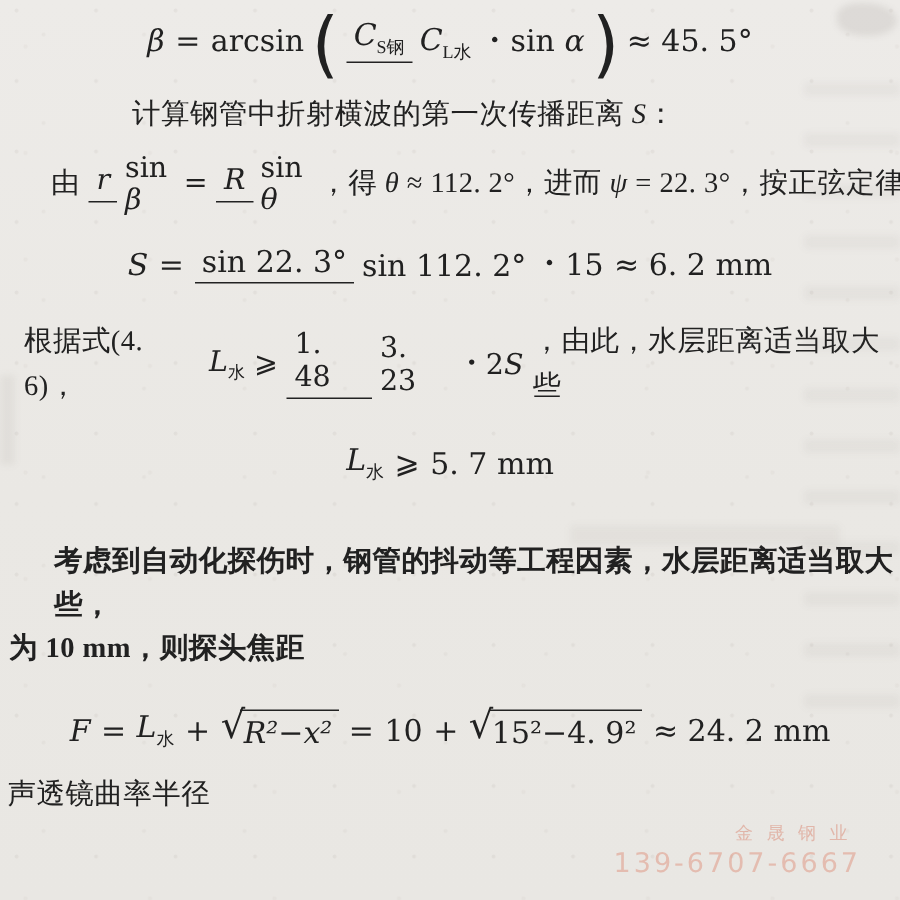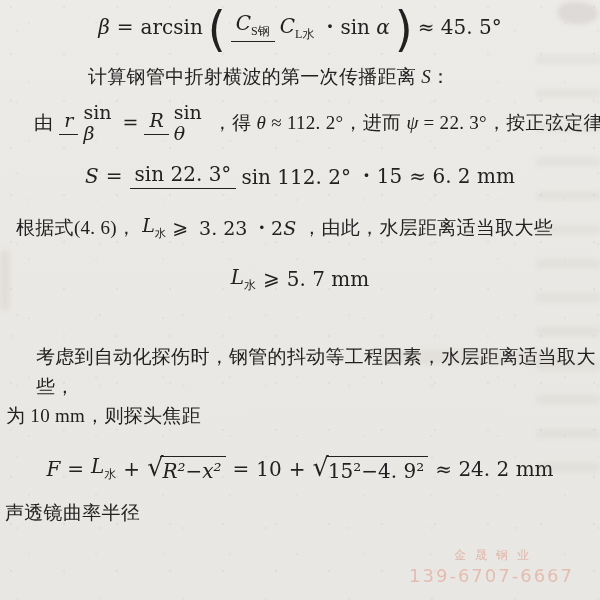--- a/index.html
+++ b/index.html
@@ -27,21 +27,21 @@
   .frac{display:inline-flex;flex-direction:row;align-items:center;vertical-align:middle;line-height:1.15;}
   .frac .num{border-bottom:1.4px solid #222;padding:0 5px 2px;}
   .frac .den{padding:2px 5px 0;}
   .bigp{font-size:46px;line-height:0;font-weight:400;position:relative;top:2px;margin:0 -2px;font-family:"DejaVu Sans",sans-serif;transform:scaleY(1.05);}
   .dot{font-weight:bold;position:relative;top:-1px;}
   .sqrt{display:inline-flex;align-items:flex-start;}
   .sqrt .rad{font-size:1.28em;line-height:.92;font-style:normal;}
   .sqrt .vinc{border-top:1.7px solid #222;padding:2px 4px 0 2px;margin-left:-3px;}
   .geq{font-style:normal;position:relative;top:-1px;}
   
-  .watermark{position:absolute;right:26px;bottom:14px;text-align:center;color:rgba(215,115,90,.42);pointer-events:none;}
+  .watermark{position:absolute;right:26px;bottom:14px;text-align:right;color:rgba(215,115,90,.42);pointer-events:none;}
   .watermark .company{font-size:12px;letter-spacing:9px;padding-left:9px;font-family:"Liberation Serif",serif;}
   .watermark .phone{font-size:18px;letter-spacing:2px;font-family:"DejaVu Sans",sans-serif;margin-top:1px;color:rgba(220,125,100,.40);}
   
   .smudge{position:absolute;pointer-events:none;opacity:.55;filter:blur(2.5px);}
   .smudge-col{right:0;top:55px;width:64px;height:430px;
     background:repeating-linear-gradient(180deg,rgba(105,95,90,.10) 0 9px,transparent 9px 34px);}
   .smudge-corner{right:2px;top:2px;width:40px;height:22px;background:rgba(100,92,88,.22);border-radius:40% 60% 50% 50%;}
   .smudge-mid{right:40px;top:350px;width:180px;height:14px;background:rgba(110,100,92,.10);}
   .smudge-left{left:0;top:250px;width:10px;height:60px;background:rgba(110,100,92,.14);}
 </style>
@@ -98,34 +98,35 @@
     <span class="dot rm">·</span>
     <span class="rm">15</span>
     <span class="rm">≈ 6. 2 mm</span>
   </div>
 
   <div class="inline-math" style="margin-top:24px;padding-left:16px;">
     <span class="cjk txt">根据式(4. 6)，</span>
     <span style="white-space:nowrap;"><span class="var">L</span><span class="sub cjk">水</span></span>
     <span class="geq">⩾</span>
     <span class="frac">
+      <span class="num rm">1. 48</span>
       <span class="den rm">3. 23</span>
     </span>
     <span class="dot rm">·</span>
     <span><span class="rm">2</span><span class="var">S</span></span>
     <span class="cjk txt">，由此，水层距离适当取大些</span>
   </div>
 
   <div class="eq-row" style="margin-top:22px;">
     <span><span class="var">L</span><span class="sub cjk">水</span></span>
     <span class="geq">⩾</span>
     <span class="rm">5. 7 mm</span>
   </div>
 
-  <div style="margin-top:48px;">
+  <div style="margin-top:36px;font-weight:bold;">
     <div class="txt cjk" style="padding-left:36px;padding-right:4px;">考虑到自动化探伤时，钢管的抖动等工程因素，水层距离适当取大些，</div>
     <div class="txt cjk" style="padding-left:6px;">为 10 mm，则探头焦距</div>
   </div>
 
   <div class="eq-row" style="margin-top:24px;">
     <span class="var">F</span>
     <span class="rm">=</span>
     <span><span class="var">L</span><span class="sub cjk">水</span></span>
     <span class="rm">+</span>
     <span class="sqrt">

